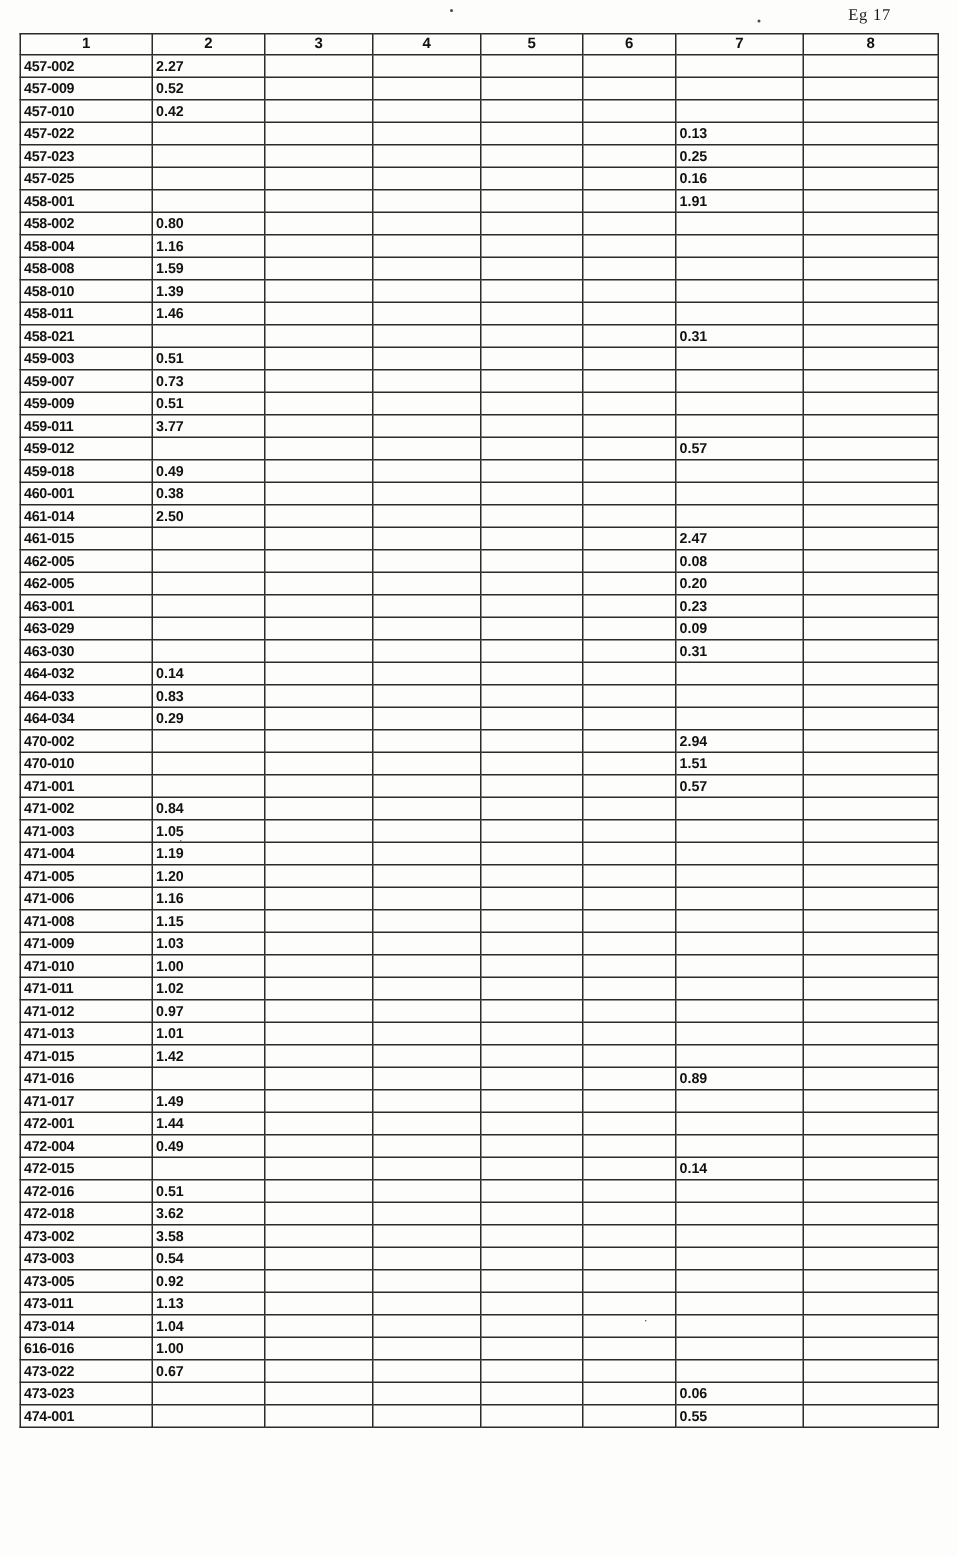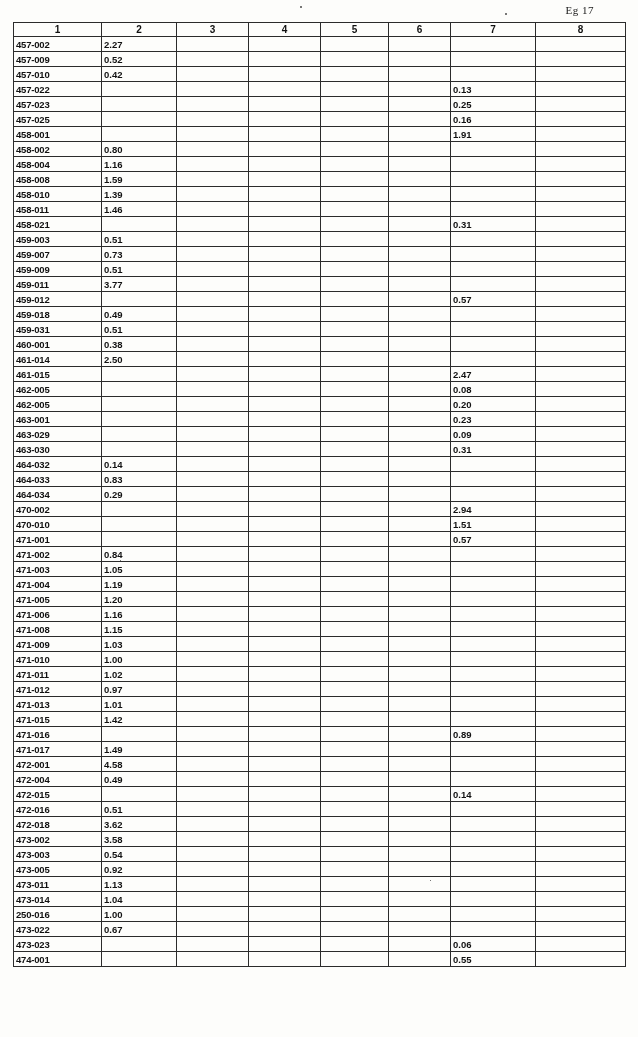--- a/index.html
+++ b/index.html
@@ -304,30 +304,20 @@
           <td class="c-id">459-018</td>
           <td class="c-num">0.49</td>
           <td class="c-num"></td>
           <td class="c-num"></td>
           <td class="c-num"></td>
           <td class="c-num"></td>
           <td class="c-num"></td>
           <td class="c-num"></td>
         </tr>
         <tr>
-          <td class="c-id">459-031</td>
-          <td class="c-num">0.51</td>
-          <td class="c-num"></td>
-          <td class="c-num"></td>
-          <td class="c-num"></td>
-          <td class="c-num"></td>
-          <td class="c-num"></td>
-          <td class="c-num"></td>
-        </tr>
-        <tr>
           <td class="c-id">460-001</td>
           <td class="c-num">0.38</td>
           <td class="c-num"></td>
           <td class="c-num"></td>
           <td class="c-num"></td>
           <td class="c-num"></td>
           <td class="c-num"></td>
           <td class="c-num"></td>
         </tr>
         <tr>
@@ -595,21 +585,21 @@
           <td class="c-num">1.49</td>
           <td class="c-num"></td>
           <td class="c-num"></td>
           <td class="c-num"></td>
           <td class="c-num"></td>
           <td class="c-num"></td>
           <td class="c-num"></td>
         </tr>
         <tr>
           <td class="c-id">472-001</td>
-          <td class="c-num">4.58</td>
+          <td class="c-num">1.44</td>
           <td class="c-num"></td>
           <td class="c-num"></td>
           <td class="c-num"></td>
           <td class="c-num"></td>
           <td class="c-num"></td>
           <td class="c-num"></td>
         </tr>
         <tr>
           <td class="c-id">472-004</td>
           <td class="c-num">0.49</td>
@@ -694,21 +684,21 @@
           <td class="c-id">473-014</td>
           <td class="c-num">1.04</td>
           <td class="c-num"></td>
           <td class="c-num"></td>
           <td class="c-num"></td>
           <td class="c-num"></td>
           <td class="c-num"></td>
           <td class="c-num"></td>
         </tr>
         <tr>
-          <td class="c-id">250-016</td>
+          <td class="c-id">616-016</td>
           <td class="c-num">1.00</td>
           <td class="c-num"></td>
           <td class="c-num"></td>
           <td class="c-num"></td>
           <td class="c-num"></td>
           <td class="c-num"></td>
           <td class="c-num"></td>
         </tr>
         <tr>
           <td class="c-id">473-022</td>

